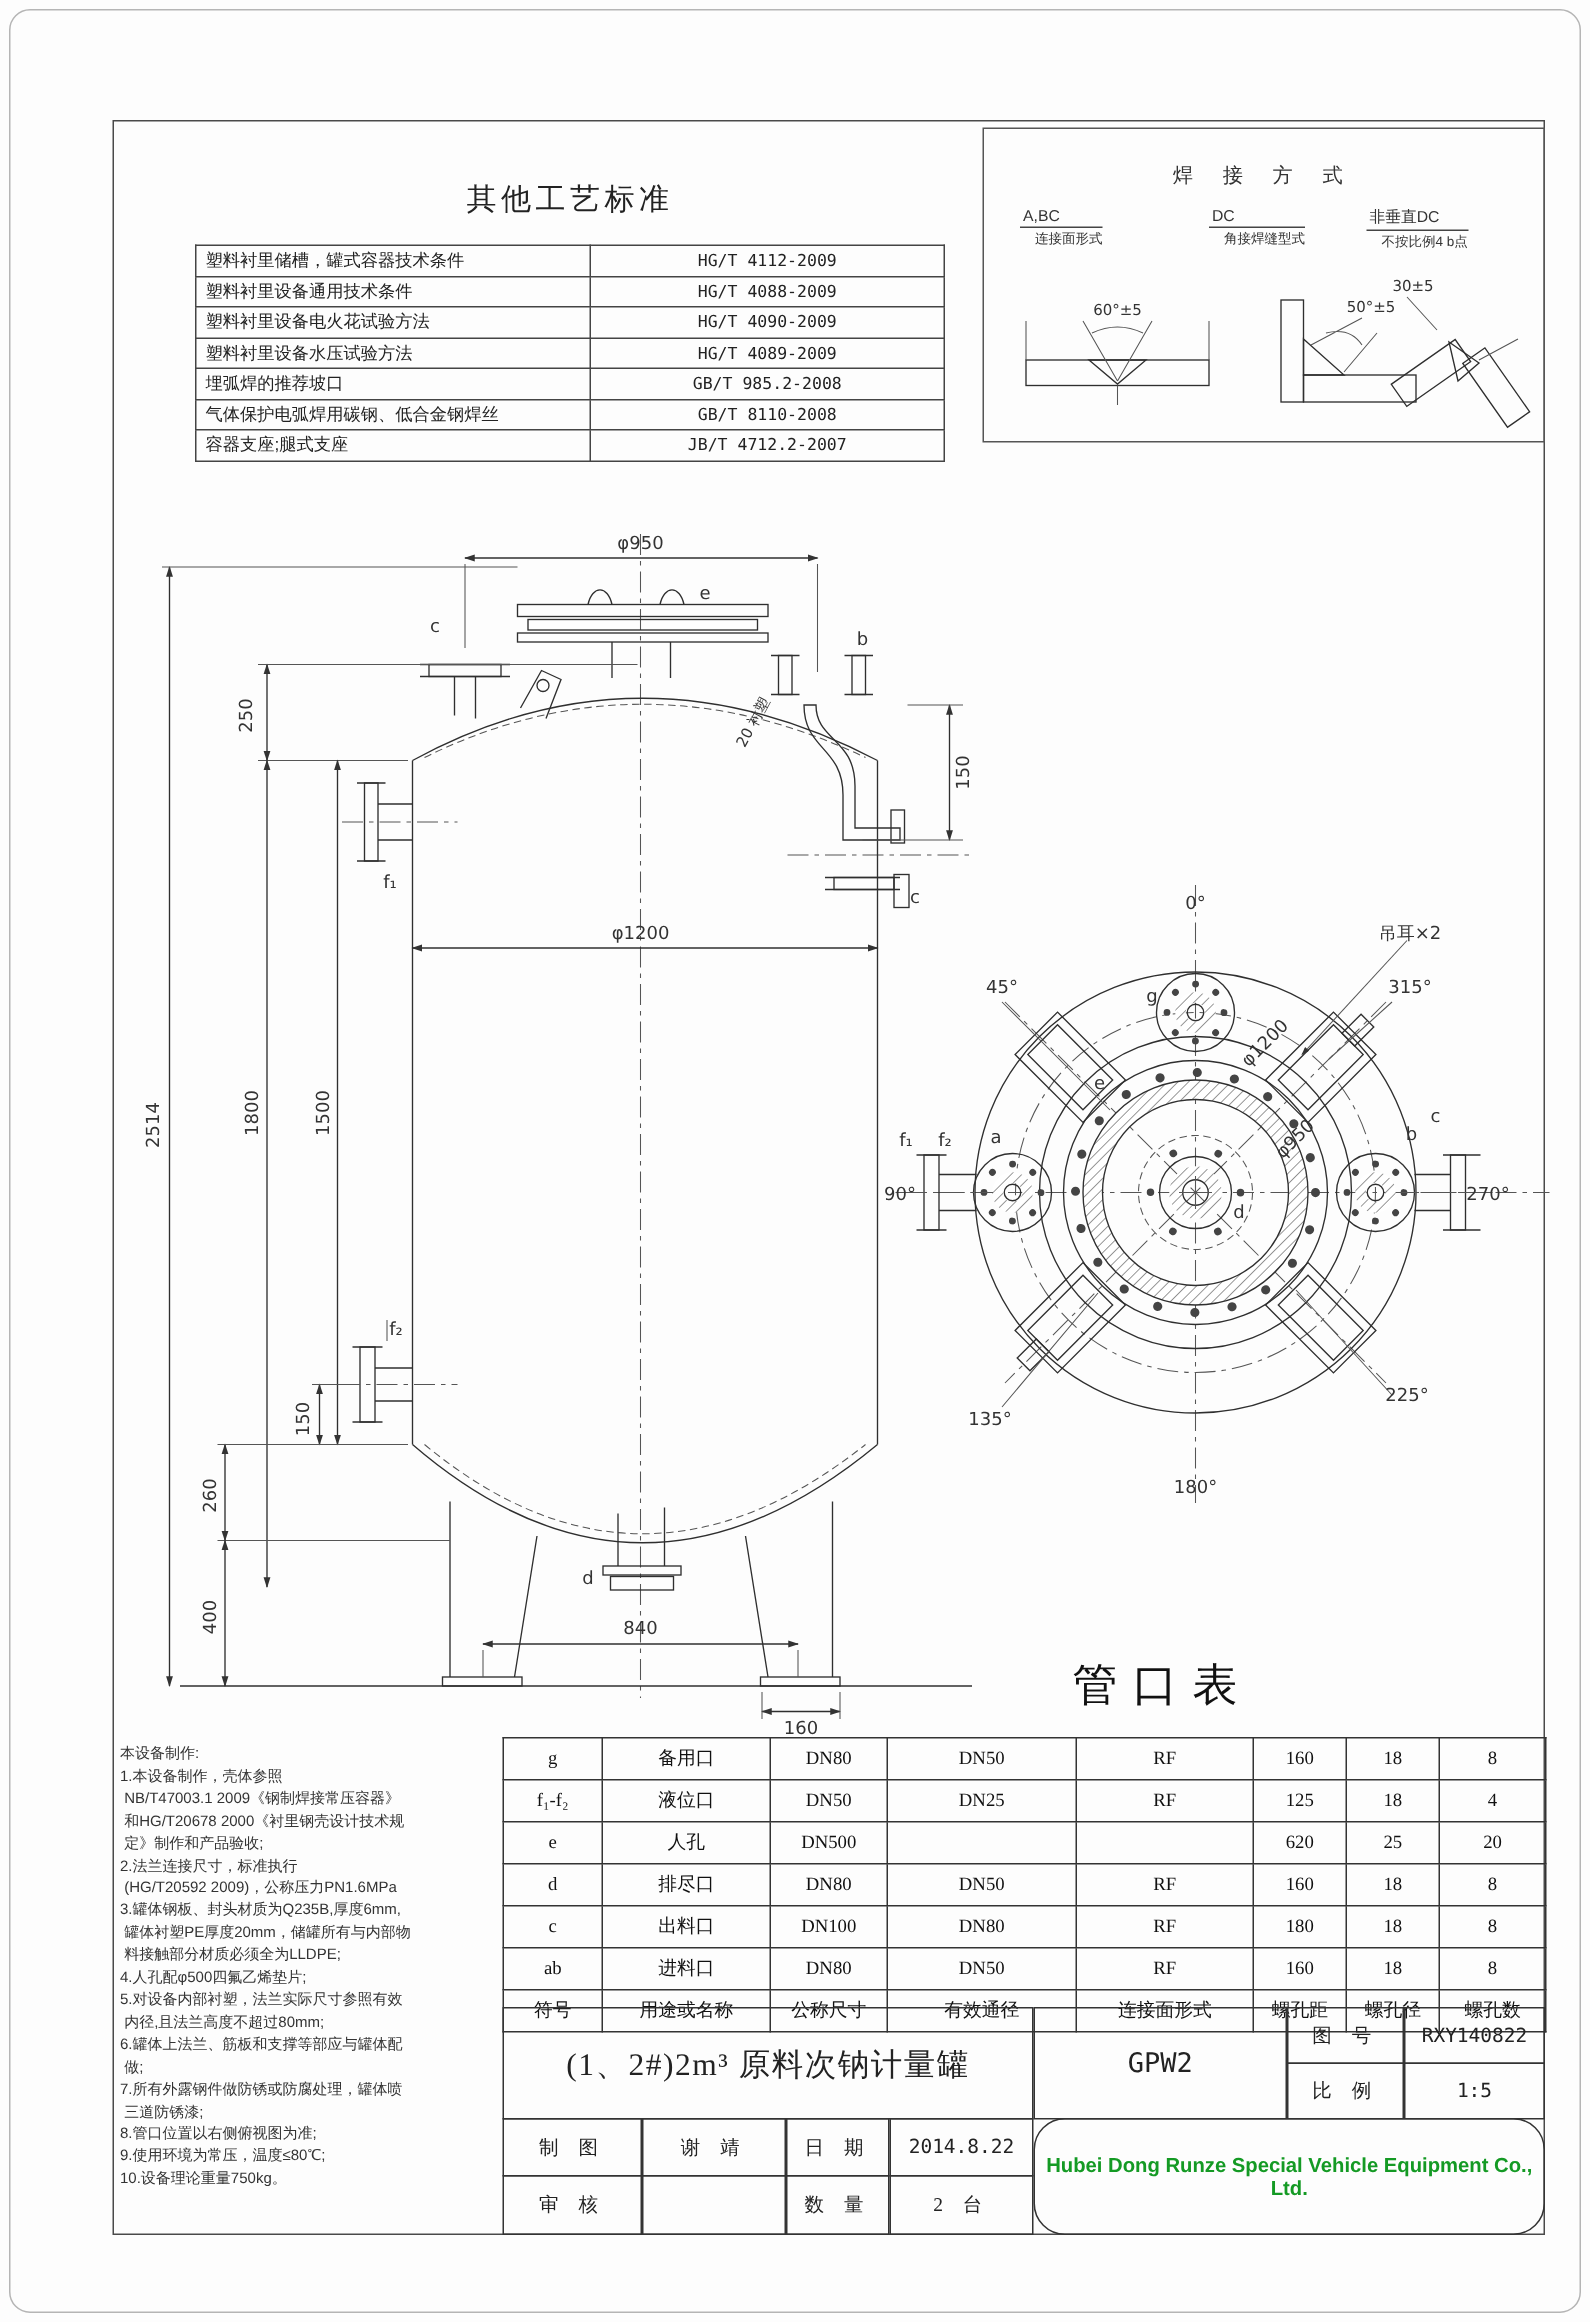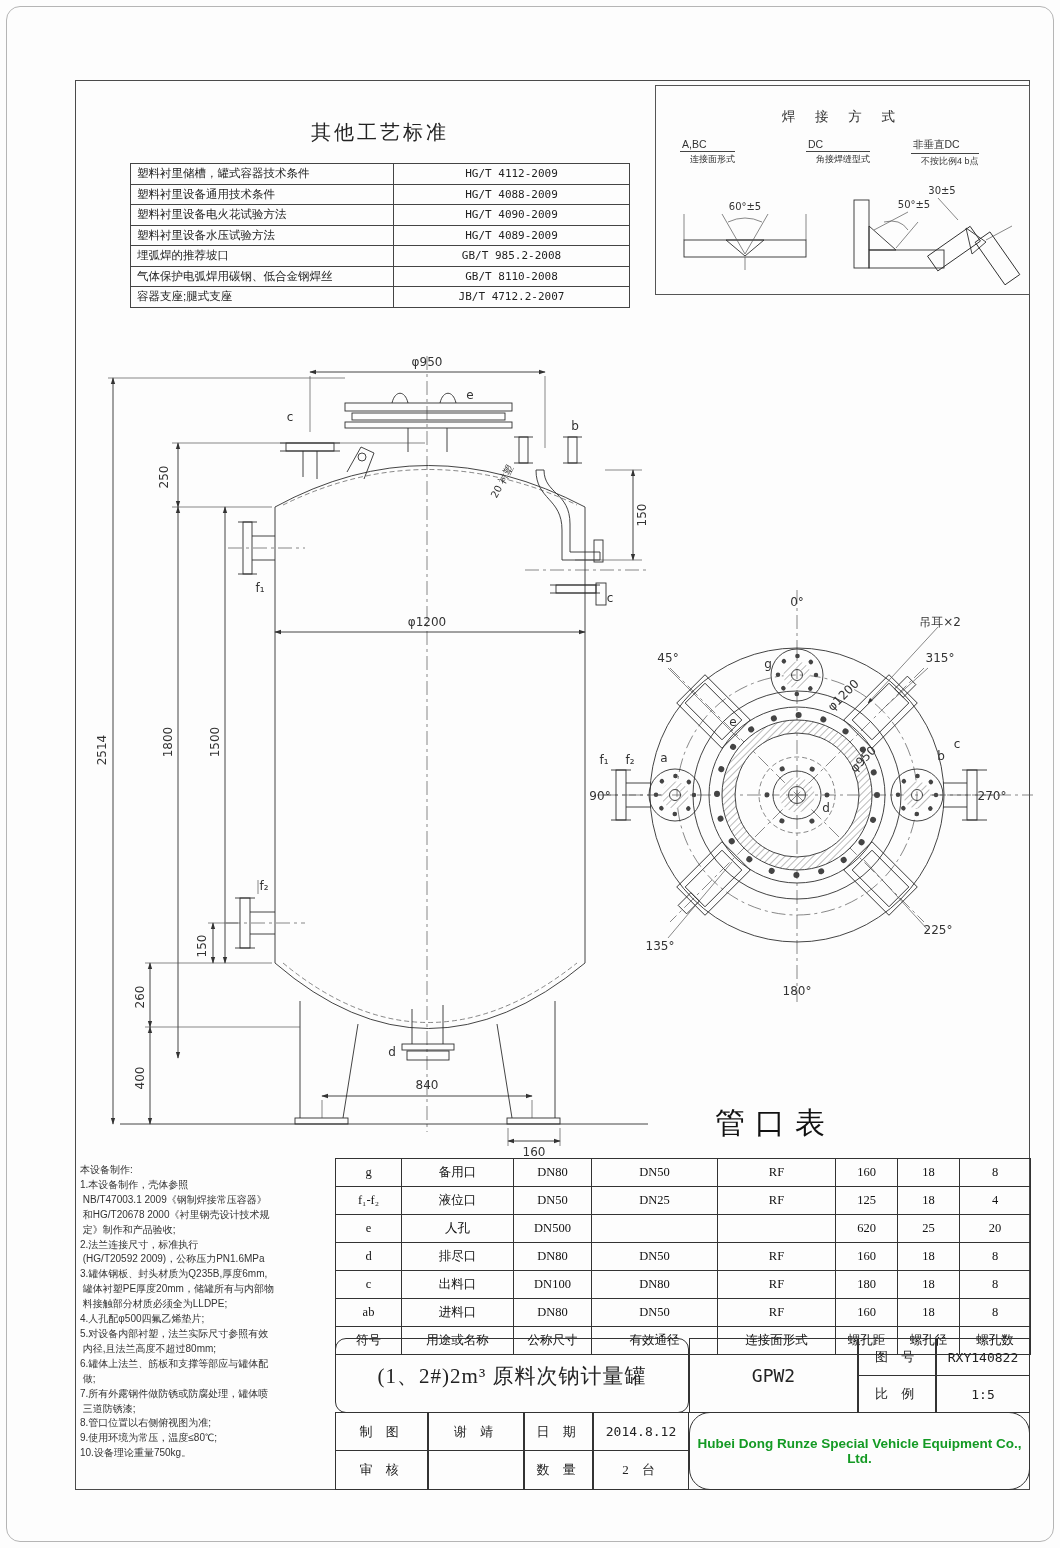--- a/index.html
+++ b/index.html
@@ -29,21 +29,21 @@
   .ntitle{position:absolute;left:620px;top:1103px;width:310px;text-align:center;
        font-size:30px;letter-spacing:10px;font-family:"Liberation Serif",serif;color:#111;}
   table.noz{position:absolute;left:335px;top:1158px;border-collapse:collapse;
        table-layout:fixed;font-size:12.5px;color:#111;}
   table.noz td{border:1px solid #333;height:25px;text-align:center;overflow:hidden;
        font-family:"Liberation Serif",serif;}
   
   .tblock{position:absolute;left:335px;top:1338px;width:695px;height:152px;}
   .tb{position:absolute;border:1px solid #333;box-sizing:border-box;display:flex;
       align-items:center;justify-content:center;background:transparent;}
-  .tb.big{font-size:21px;letter-spacing:1px;font-family:"Liberation Serif",serif;border-radius:11px;}
+  .tb.big{font-size:21px;letter-spacing:1px;font-family:"Liberation Serif",serif;}
   .tb.model{font-size:18px;font-family:"DejaVu Sans Mono",monospace;}
   .tb.lbl{font-size:13px;letter-spacing:5px;font-family:"Liberation Serif",serif;}
   .tb.val{font-size:13px;font-family:"DejaVu Sans Mono",monospace;}
   .tb.company{color:#149a24;font-weight:bold;font-size:13.5px;text-align:center;padding:0 4px;}
   
   .tech{position:absolute;left:80px;top:1163px;width:254px;font-size:10px;
        line-height:14.9px;color:#333;}
   .tech div{white-space:pre;}
   
   svg{position:absolute;overflow:visible;}
@@ -463,21 +463,21 @@
   <div class="tb big" style="left:0;top:0;width:354px;height:75px;">(1、2#)2m³ 原料次钠计量罐</div>
   <div class="tb model" style="left:354px;top:0;width:169px;height:75px;">GPW2</div>
   <div class="tb lbl" style="left:523px;top:0;width:78px;height:38px;">图 号</div>
   <div class="tb val" style="left:601px;top:0;width:94px;height:38px;">RXY140822</div>
   <div class="tb lbl" style="left:523px;top:37px;width:78px;height:38px;">比 例</div>
   <div class="tb val" style="left:601px;top:37px;width:94px;height:38px;">1:5</div>
 
   <div class="tb lbl" style="left:0;top:74px;width:93px;height:39px;">制 图</div>
   <div class="tb lbl" style="left:93px;top:74px;width:96px;height:39px;">谢 靖</div>
   <div class="tb lbl" style="left:189px;top:74px;width:69px;height:39px;">日 期</div>
-  <div class="tb val" style="left:258px;top:74px;width:96px;height:39px;">2014.8.12</div>
+  <div class="tb val" style="left:258px;top:74px;width:96px;height:39px;">2014.8.22</div>
   <div class="tb company" style="left:354px;top:74px;width:341px;height:78px;border-radius:21px;">Hubei Dong Runze Special Vehicle Equipment Co., Ltd.</div>
 
   <div class="tb lbl" style="left:0;top:112px;width:93px;height:40px;">审 核</div>
   <div class="tb lbl" style="left:93px;top:112px;width:96px;height:40px;"></div>
   <div class="tb lbl" style="left:189px;top:112px;width:69px;height:40px;">数 量</div>
   <div class="tb lbl" style="left:258px;top:112px;width:96px;height:40px;">2 台</div>
 </div>
 
 <div class="tech">
   <div>本设备制作:</div>

